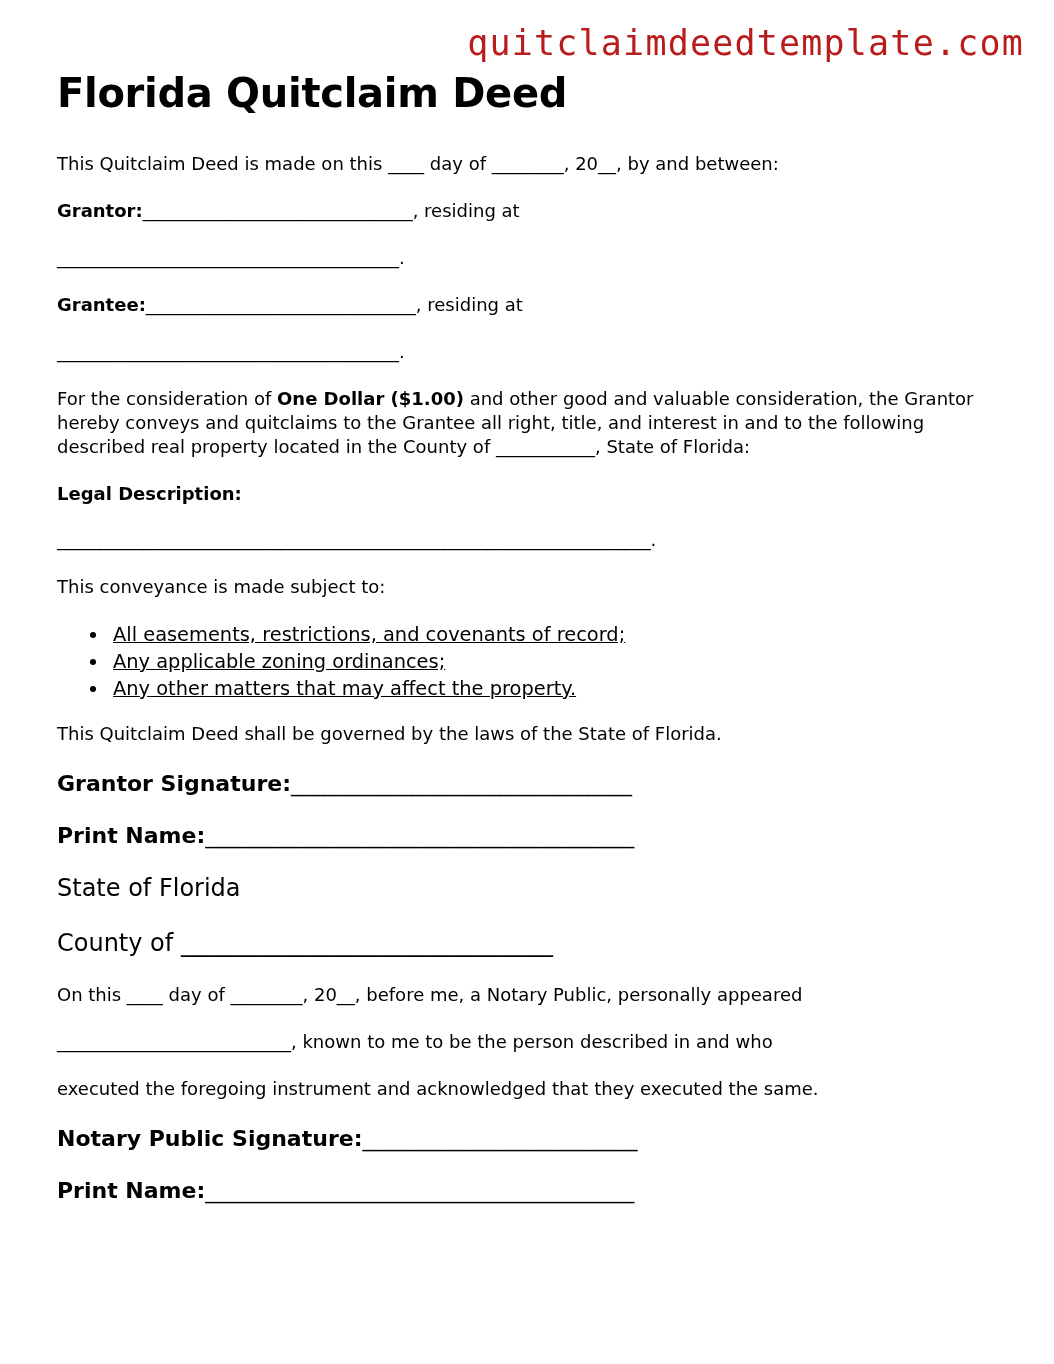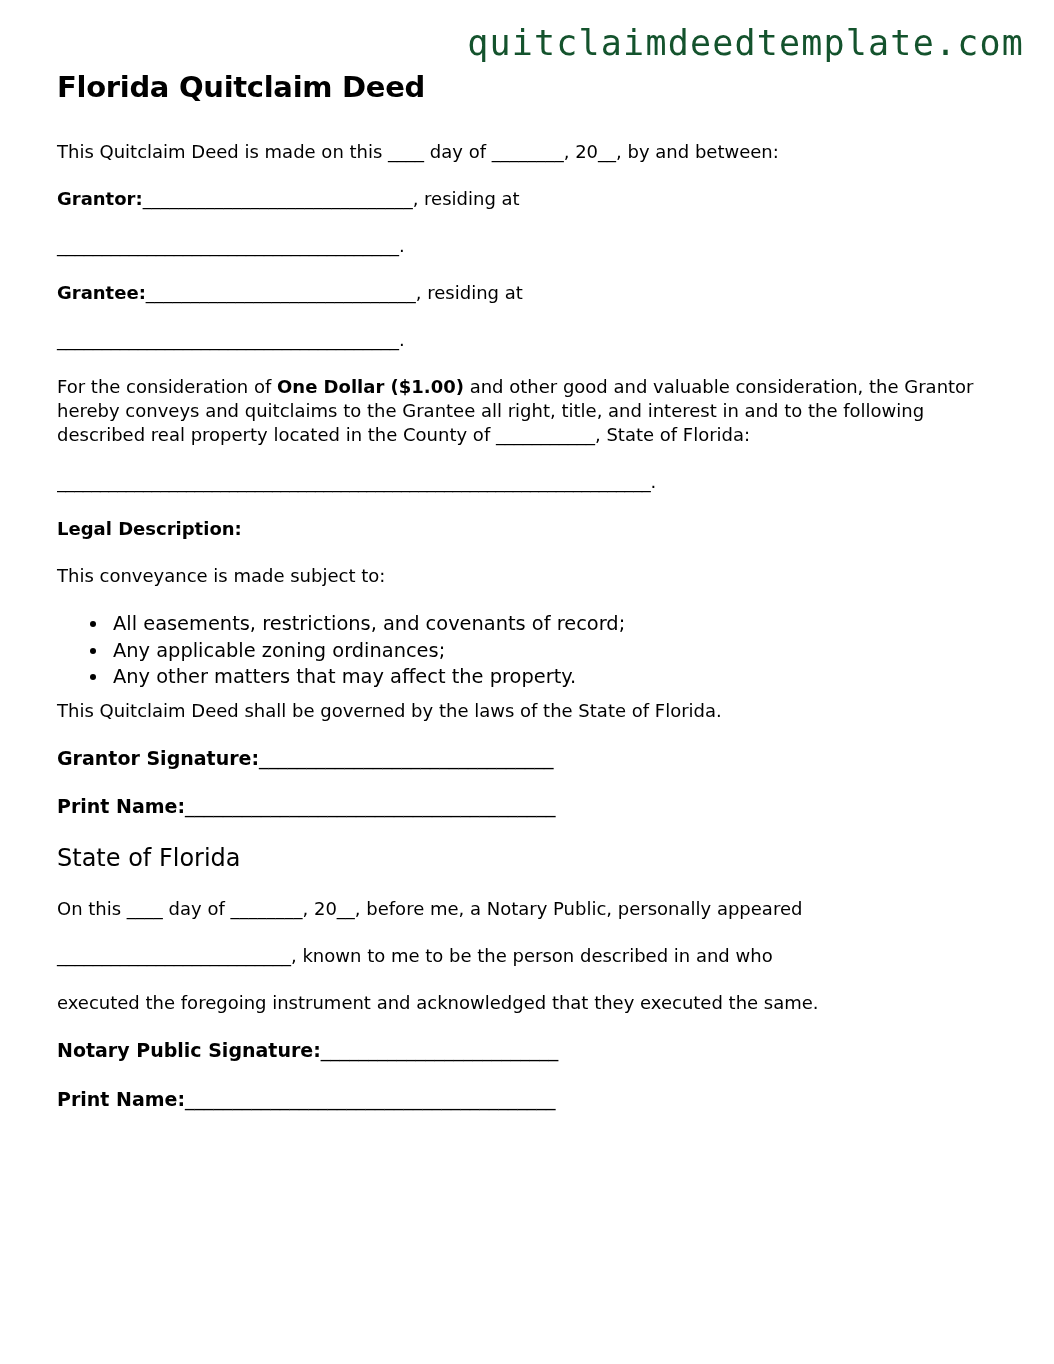--- a/index.html
+++ b/index.html
@@ -26,36 +26,36 @@
   }
 
   
   .watermark {
     position: absolute;
     top: 26px;
     right: 30px;
     font-family: "DejaVu Sans Mono", "Liberation Mono", monospace;
     font-size: 35px;
     letter-spacing: 1.2px;
-    color: #14532d;
+    color: #b91c1c;
     white-space: nowrap;
     line-height: 1;
   }
 
   
   .content {
     position: absolute;
     left: 57px;
     top: 72px;
     width: 934px;
   }
 
   h1.doc-title {
     font-family: "DejaVu Sans", "Liberation Sans", sans-serif;
-    font-size: 29px;
+    font-size: 40px;
     font-weight: bold;
     letter-spacing: -0.3px;
     margin: 0 0 38px 0;
     line-height: 1.05;
   }
 
   p.para {
     font-size: 18px;
     line-height: 1.33;
     margin: 0 0 23px 0;
@@ -69,33 +69,34 @@
   
   .ruleline {
     font-size: 19.4px;
     line-height: 1.33;
     letter-spacing: -0.4px;
     white-space: nowrap;
     overflow: hidden;
   }
 
   ul.cond-list {
-    margin: 0 0 8px 0;
+    margin: 0 0 19px 0;
     padding-left: 52px;
     list-style-type: disc;
+    text-decoration: underline;
   }
   ul.cond-list li {
     font-size: 19.4px;
     line-height: 1.38;
     margin: 0;
     padding-left: 4px;
   }
 
   .sig-line {
-    font-size: 19px;
+    font-size: 22px;
     line-height: 1.33;
     margin: 16px 0 23px 0;
     white-space: nowrap;
   }
   .sig-line .lbl { font-weight: bold; }
 
   .plain-line {
     font-size: 24px;
     line-height: 1.33;
     margin: 8px 0 23px 0;
@@ -118,41 +119,42 @@
     <p class="para"><span>This Quitclaim Deed is made on this ____ day of ________, 20__, by and between:</span></p>
 
     <p class="para tight"><span class="b">Grantor:</span><span class="blank">______________________________</span><span>, residing at</span></p>
     <p class="para"><span class="blank">______________________________________</span><span>.</span></p>
 
     <p class="para tight"><span class="b">Grantee:</span><span class="blank">______________________________</span><span>, residing at</span></p>
     <p class="para"><span class="blank">______________________________________</span><span>.</span></p>
 
     <p class="para"><span>For the consideration of </span><span class="b">One Dollar ($1.00)</span><span> and other good and valuable consideration, the Grantor hereby conveys and quitclaims to the Grantee all right, title, and interest in and to the following described real property located in the County of </span><span class="blank">___________</span><span>, State of Florida:</span></p>
 
+    <p class="para tight"><span class="b">Legal Description:</span></p>
     <p class="para ruleline"><span class="blank">_____________________________________________________________________</span><span>.</span></p>
-    <p class="para tight"><span class="b">Legal Description:</span></p>
 
     <p class="para">This conveyance is made subject to:</p>
 
     <ul class="cond-list">
       <li>All easements, restrictions, and covenants of record;</li>
       <li>Any applicable zoning ordinances;</li>
       <li>Any other matters that may affect the property.</li>
     </ul>
 
 
     <p class="para">This Quitclaim Deed shall be governed by the laws of the State of Florida.</p>
 
 
     <p class="sig-line"><span class="lbl">Grantor Signature:</span><span class="blank">_______________________________</span></p>
 
     <p class="sig-line"><span class="lbl">Print Name:</span><span class="blank">_______________________________________</span></p>
 
     <p class="plain-line">State of Florida</p>
 
+    <p class="plain-line"><span>County of </span><span class="blank">_______________________________</span></p>
 
     <p class="para tight">On this ____ day of ________, 20__, before me, a Notary Public, personally appeared</p>
     <p class="para tight"><span class="blank">__________________________</span><span>, known to me to be the person described in and who</span></p>
     <p class="para">executed the foregoing instrument and acknowledged that they executed the same.</p>
 
     <p class="sig-line"><span class="lbl">Notary Public Signature:</span><span class="blank">_________________________</span></p>
 
     <p class="sig-line"><span class="lbl">Print Name:</span><span class="blank">_______________________________________</span></p>
 
   </div>

